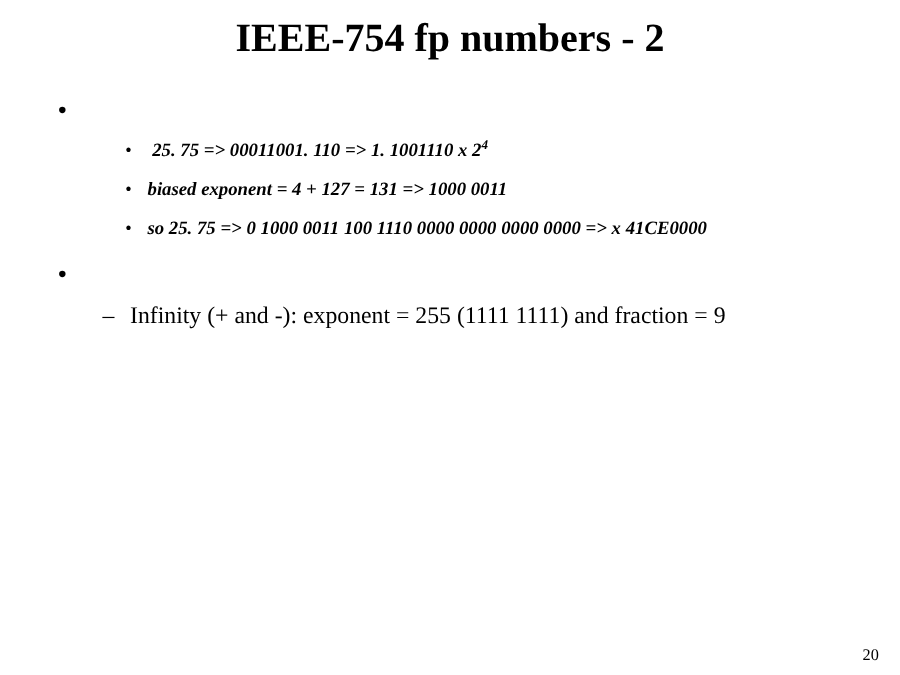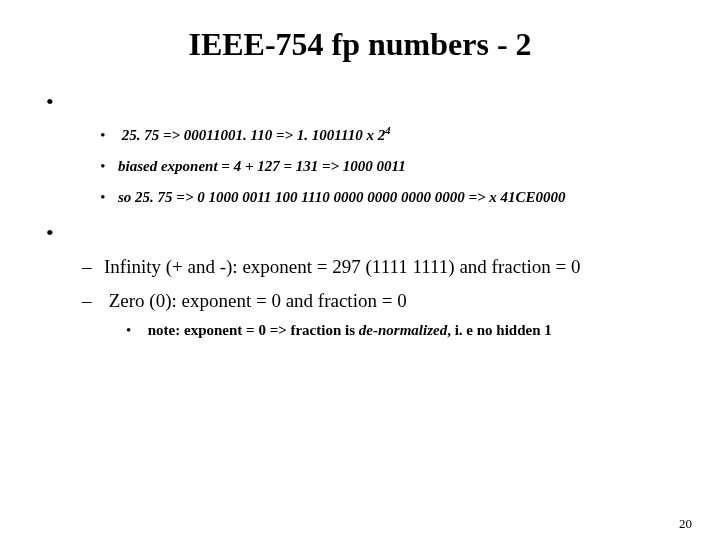--- a/index.html
+++ b/index.html
@@ -1,31 +1,31 @@
 <!DOCTYPE html>
 <html><head>
 <meta charset="utf-8">
 <style>
   * { margin: 0; padding: 0; box-sizing: border-box; }
   html, body { width: 720px; height: 540px; background: #fff; font-family: "Times New Roman", Times, serif; color: #000; }
   .slide { width: 720px; height: 540px; position: relative; padding: 10px 40px 0 40px; }
-  .title { text-align: center; font-size: 32px; font-weight: bold; margin-top: 16px; margin-bottom: 26px; }
+  .title { text-align: center; font-size: 32px; font-weight: bold; margin-top: 2px; margin-bottom: 26px; }
   ul.lvl1 { list-style: none; padding-left: 6px; }
   ul.lvl1 > li { font-size: 22px; margin-bottom: 6px; }
   ul.lvl1 > li::before { content: "•"; display: inline-block; width: 22px; }
   ul.lvl2 { list-style: none; padding-left: 54px; margin-top: 10px; font-style: italic; }
   ul.lvl2 > li { font-size: 15px; font-weight: bold; margin-bottom: 14px; }
   ul.lvl2 > li::before { content: "•"; display: inline-block; width: 18px; font-weight: normal; }
   ul.lvl2d { list-style: none; padding-left: 36px; margin-top: 10px; }
   ul.lvl2d > li { font-size: 19px; margin-bottom: 12px; }
   ul.lvl2d > li::before { content: "–"; display: inline-block; width: 22px; }
   ul.lvl3 { list-style: none; padding-left: 44px; margin-top: 10px; }
   ul.lvl3 > li { font-size: 15px; font-weight: bold; }
   ul.lvl3 > li::before { content: "•"; display: inline-block; width: 18px; font-weight: normal; }
-  .pagenum { position: absolute; bottom: 8px; right: 28px; font-size: 13px; }
+  .pagenum { position: absolute; bottom: 8px; right: 17px; font-size: 13px; }
   .sup { vertical-align: super; font-size: 0.7em; }
   .ital { font-style: italic; }
 </style>
 </head>
 <body>
 
 <div class="slide">
   <div class="title">IEEE-754 fp numbers - 2</div>
 
   <ul class="lvl1">
@@ -34,27 +34,19 @@
         <li>
           <span>25. 75 =&gt; 00011001. 110 =&gt; 1. 1001110 x 2</span><span class="sup">4</span>
         </li>
         <li><span>biased exponent = 4 + 127 = 131 =&gt; 1000 0011</span></li>
         <li><span>so 25. 75 =&gt; 0 1000 0011 100 1110 0000 0000 0000 0000 =&gt; x 41CE0000</span></li>
       </ul>
     </li>
 
     <li>
       <ul class="lvl2d">
-        <li><span>Infinity (+ and -): exponent = 297 (1111 1111) and fraction = 0</span></li>
-        <li>
-          <span>Zero (0): exponent = 0 and fraction = 0</span>
-          <ul class="lvl3">
-            <li>
-              <span>note: exponent = 0  =&gt;  fraction is </span><span class="ital">de-normalized</span><span>, i. e no hidden 1</span>
-            </li>
-          </ul>
-        </li>
+        <li><span>Infinity (+ and -): exponent = 255 (1111 1111) and fraction = 9</span></li>
       </ul>
     </li>
   </ul>
 
   <div class="pagenum">20</div>
 </div>
 
 </body></html>

